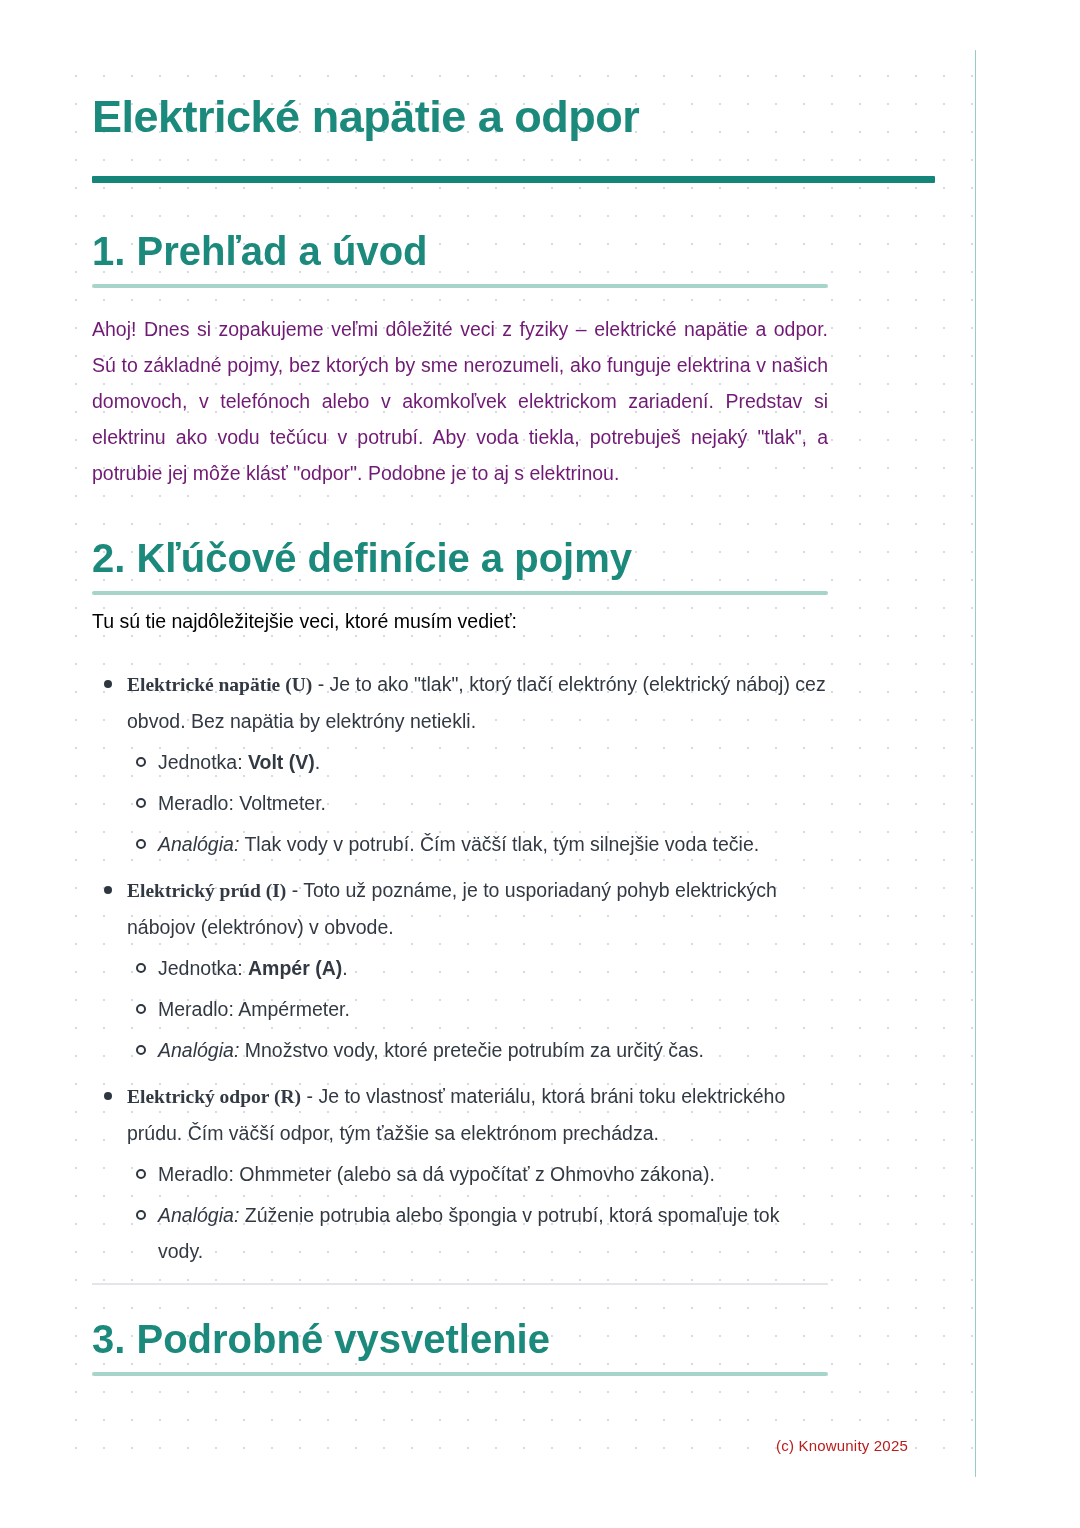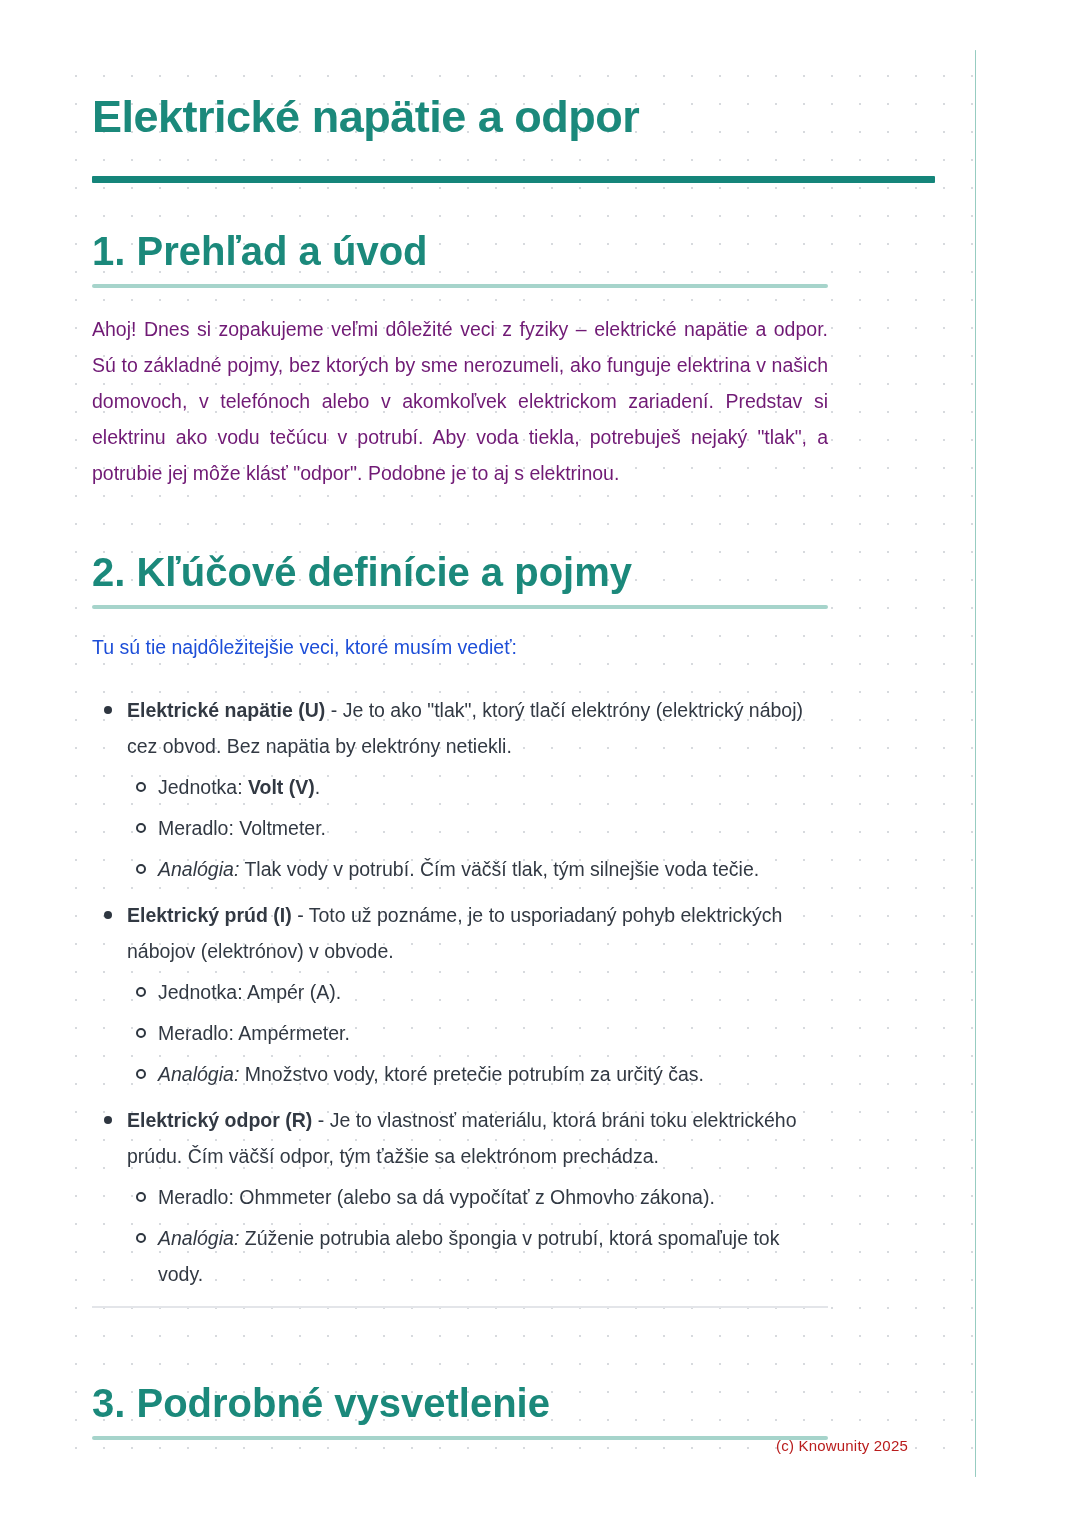--- a/index.html
+++ b/index.html
@@ -54,40 +54,40 @@
     background:#15857a;
     border-radius:1px;
   }
   h2.section-heading{
     margin:50px 0 0 0;
     font-size:40px;
     line-height:36px;
     font-weight:700;
     color:#1b897b;
   }
-  h2.section-heading.mt49{margin-top:63px;}
-  h2.section-heading.mt52{margin-top:77px;}
+  h2.section-heading.mt49{margin-top:49px;}
+  h2.section-heading.mt52{margin-top:36px;}
   .sec-rule{
     margin-top:15px;
     width:736px;height:4px;
     background:#a6d4cb;
     border-radius:2px;
   }
   p.body-par{
     margin:23px 0 0 0;
     font-size:19.5px;
     line-height:36px;
     text-align:justify;
     color:#701a75;
   }
   p.intro{
-    margin:24px 0 0 0;
+    margin:12px 0 0 0;
     font-size:19.5px;
     line-height:28px;
-    color:#1d4ed8;
+    color:#000000;
   }
   ul.terms{
     list-style:none;
     margin:31px 0 0 0;
     padding:0 0 0 35px;
     font-size:19.5px;
     line-height:36px;
   }
   li.term{
     position:relative;
@@ -95,21 +95,21 @@
   }
   li.term:first-child{margin-top:0;}
   li.term::before{
     content:"";
     position:absolute;
     left:-23px;top:14px;
     width:8px;height:8px;
     border-radius:50%;
     background:#2e3640;
   }
-  .term-name{font-weight:700;}
+  .term-name{font-weight:700;font-family:Liberation Serif, serif;}
   ul.subs{
     list-style:none;
     margin:0;
     padding:0 0 0 31px;
   }
   li.sub{
     position:relative;
     margin-top:5px;
   }
   li.sub::before{
@@ -156,21 +156,21 @@
     <div class="sec-rule"></div>
     <p class="intro">Tu sú tie najdôležitejšie veci, ktoré musím vedieť:</p>
 
     <ul class="terms">
         <li class="term"><span class="term-name">Elektrické napätie (U)</span> - Je to ako "tlak", ktorý tlačí elektróny (elektrický náboj) cez obvod. Bez napätia by elektróny netiekli.<ul class="subs">
             <li class="sub"><span>Jednotka: </span><span style="font-weight: 700;">Volt (V)</span><span>.</span></li>
             <li class="sub"><span>Meradlo: Voltmeter.</span></li>
             <li class="sub"><span style="font-style: italic;">Analógia:</span><span> Tlak vody v potrubí. Čím väčší tlak, tým silnejšie voda tečie.</span></li>
           </ul></li>
         <li class="term"><span class="term-name">Elektrický prúd (I)</span> - Toto už poznáme, je to usporiadaný pohyb elektrických nábojov (elektrónov) v obvode.<ul class="subs">
-            <li class="sub"><span>Jednotka: </span><span style="font-weight: 400; text-align: right;">Ampér (A)</span><span>.</span></li>
+            <li class="sub"><span>Jednotka: </span><span style="font-weight: 700; text-align: right;">Ampér (A)</span><span>.</span></li>
             <li class="sub"><span>Meradlo: Ampérmeter.</span></li>
             <li class="sub"><span style="font-style: italic;">Analógia:</span><span> Množstvo vody, ktoré pretečie potrubím za určitý čas.</span></li>
           </ul></li>
         <li class="term"><span class="term-name">Elektrický odpor (R)</span> - Je to vlastnosť materiálu, ktorá bráni toku elektrického prúdu. Čím väčší odpor, tým ťažšie sa elektrónom prechádza.<ul class="subs">
             <li class="sub"><span>Meradlo: Ohmmeter (alebo sa dá vypočítať z Ohmovho zákona).</span></li>
             <li class="sub"><span style="font-style: italic;">Analógia:</span><span> Zúženie potrubia alebo špongia v potrubí, ktorá spomaľuje tok vody.</span></li>
           </ul></li>
       </ul>
 
     <div class="divider"></div>

